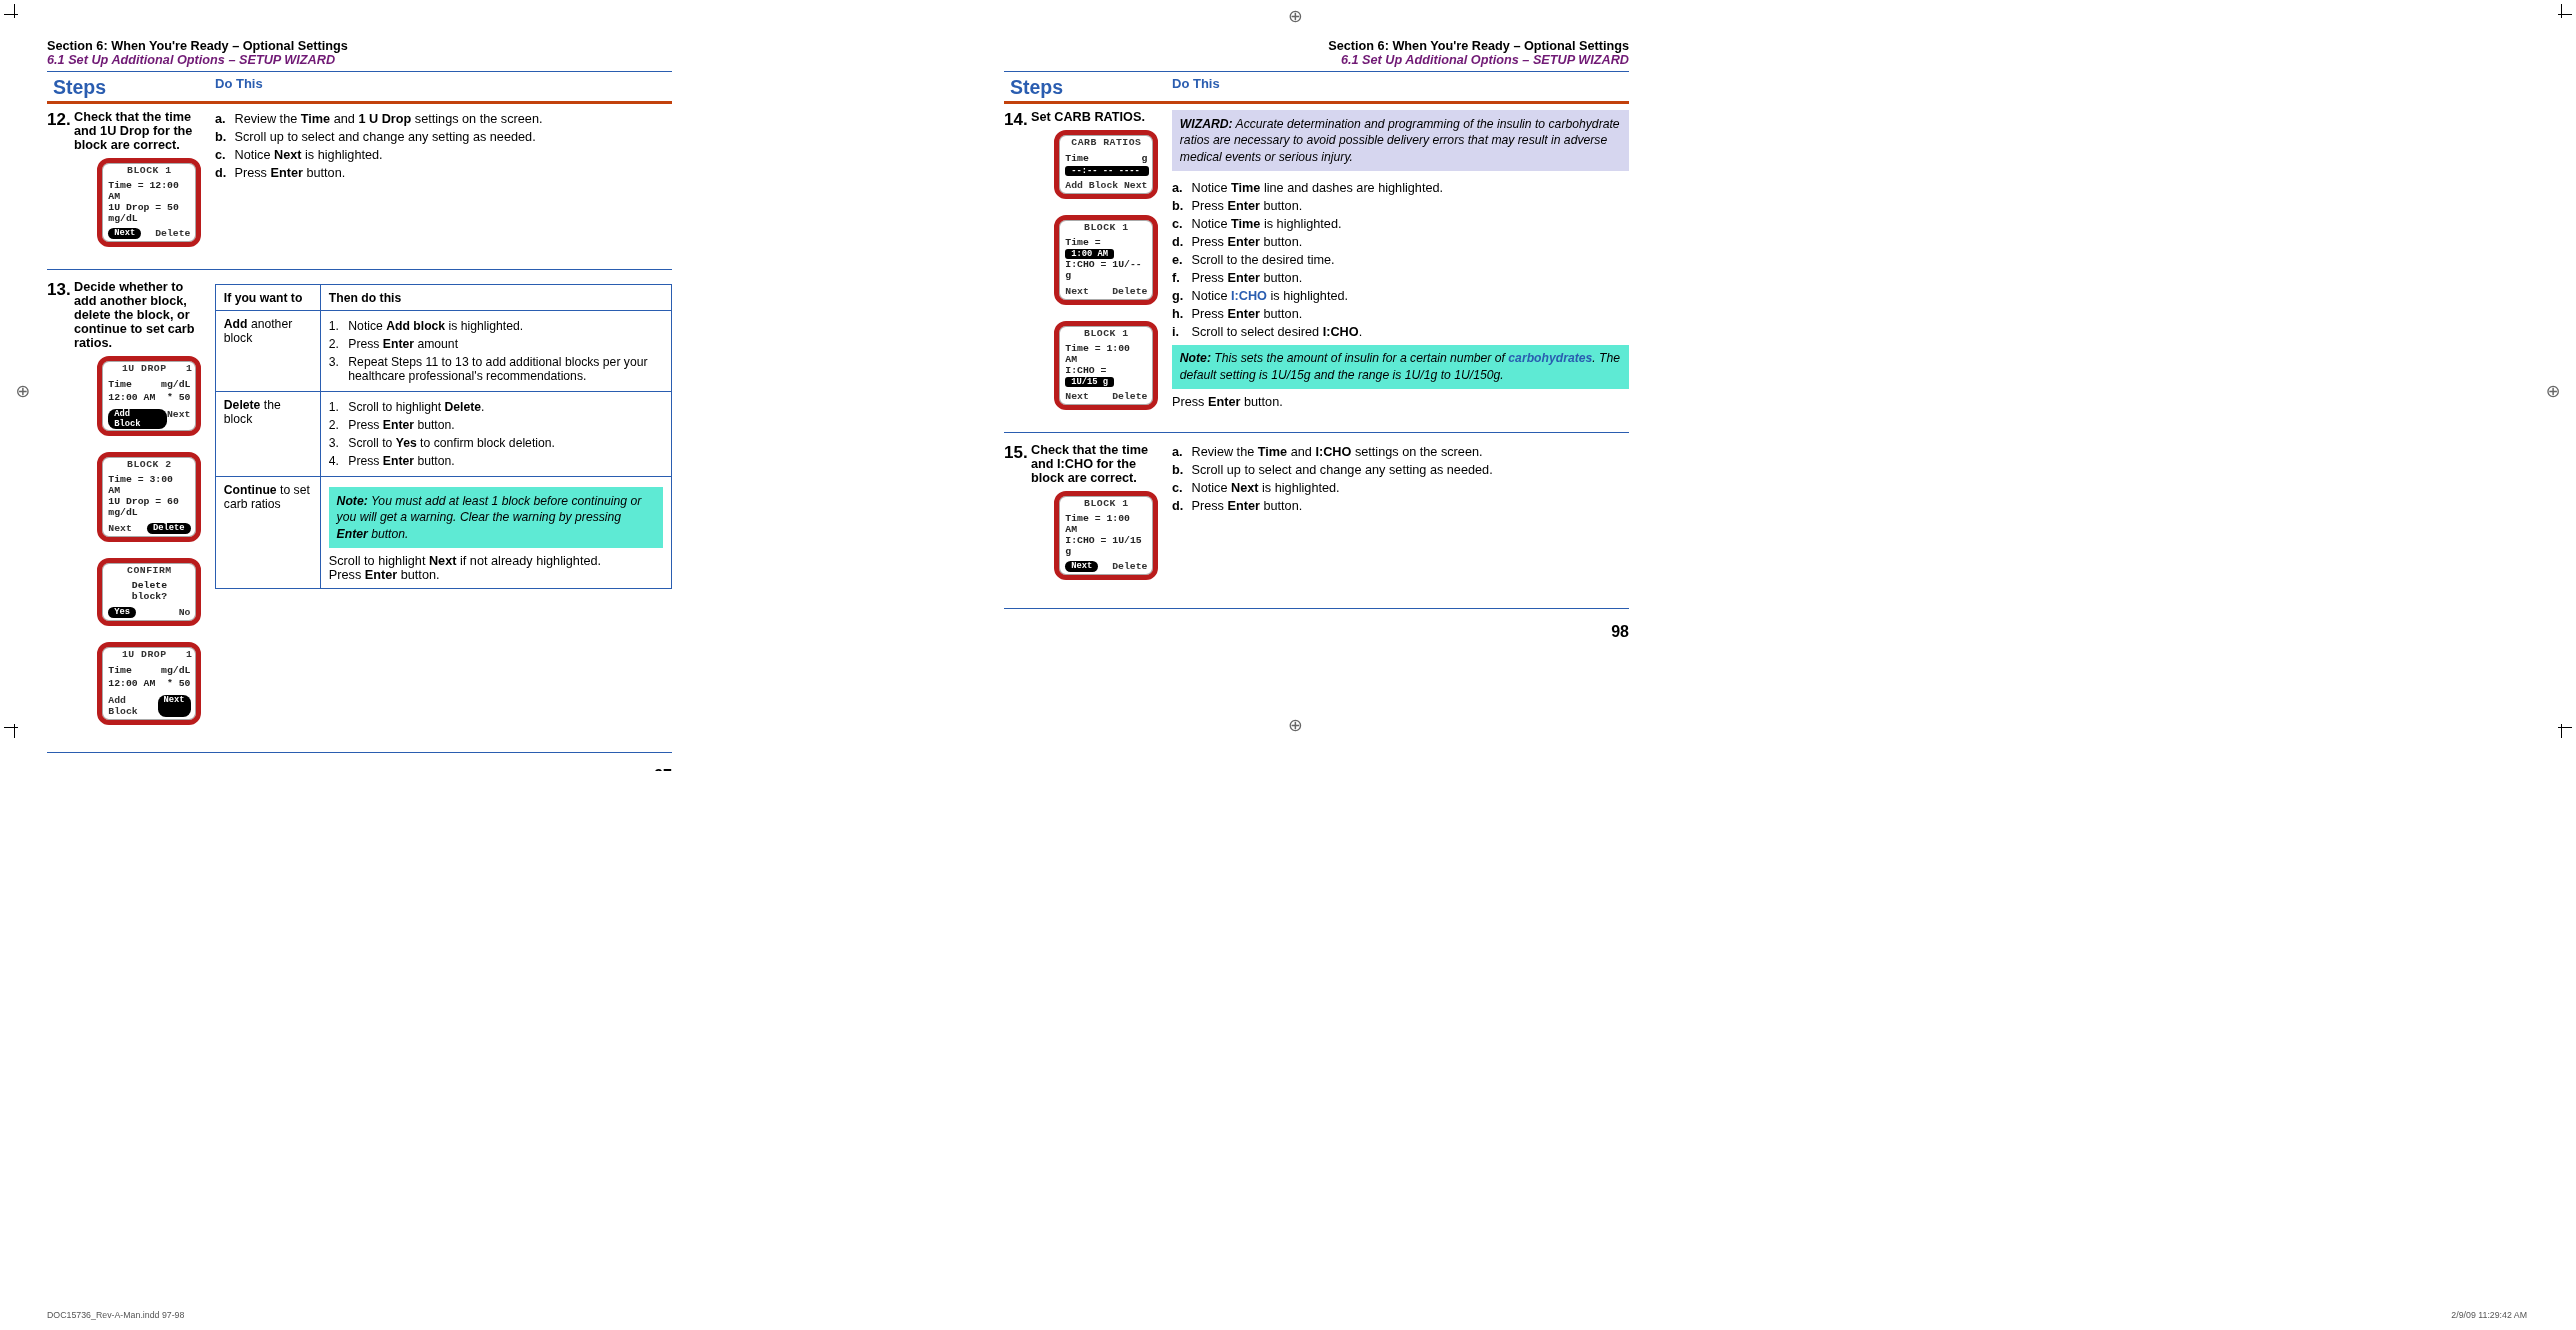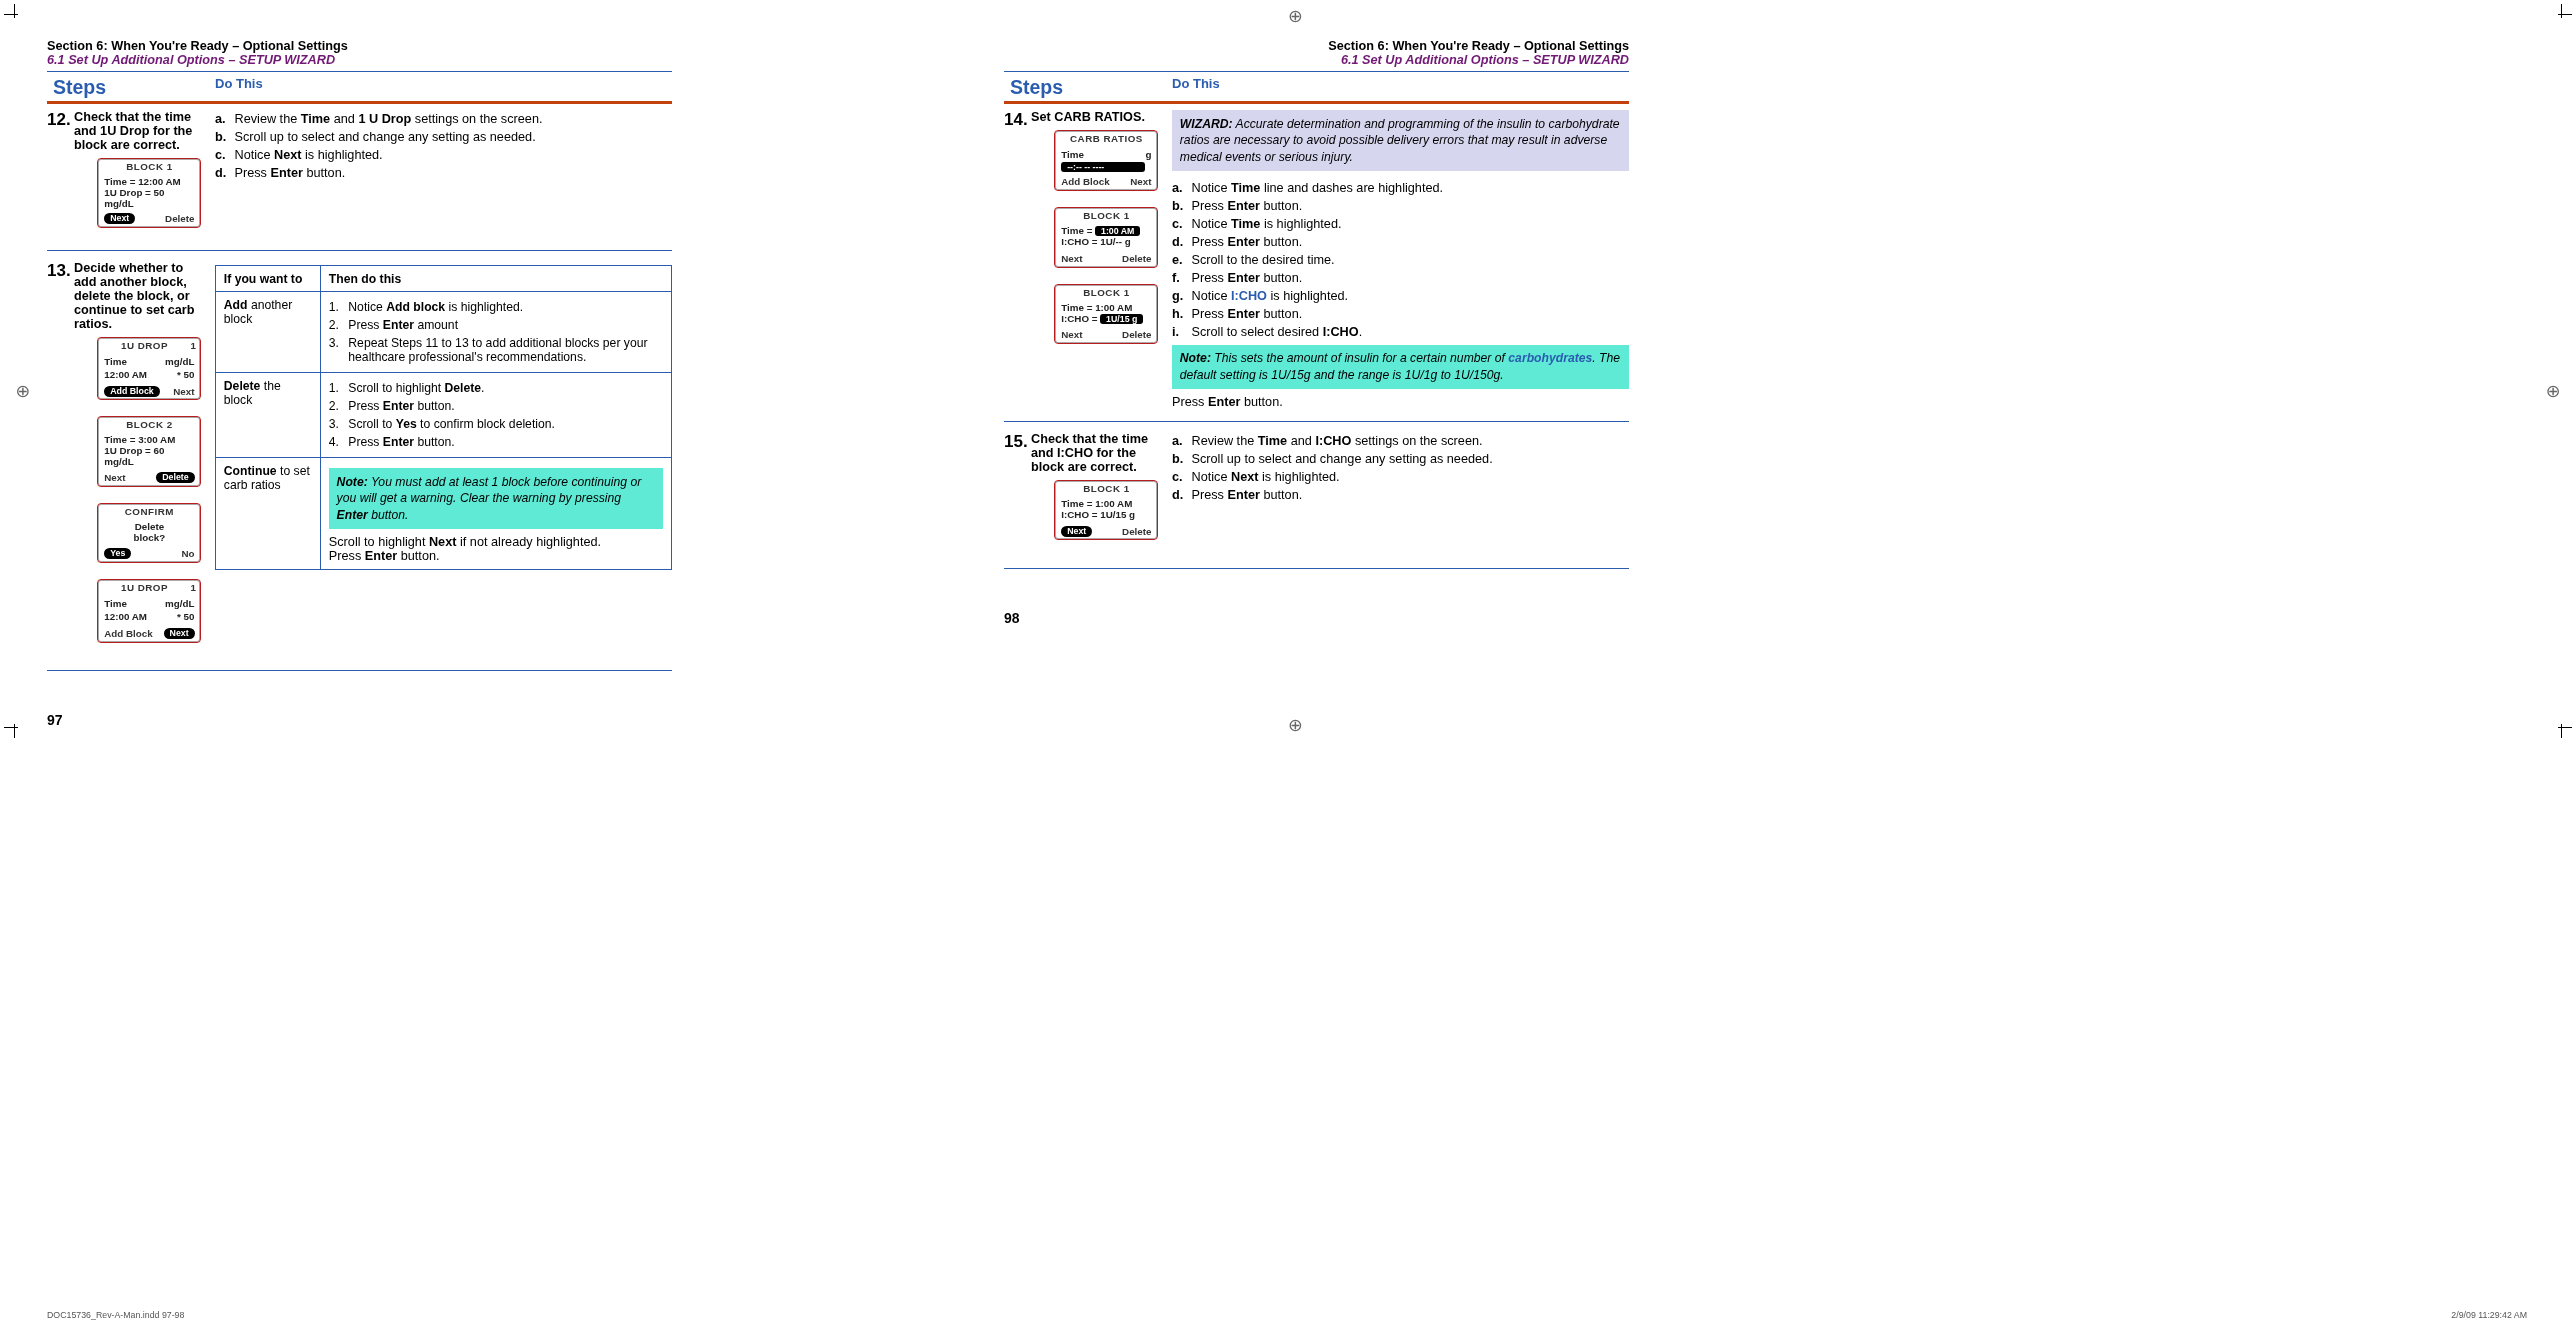--- a/index.html
+++ b/index.html
@@ -30,31 +30,31 @@
   .warn-box { background: #d6d6ef; padding: 5.9px 7.8px; margin: 0 0 7.8px 0; font-style: italic; font-size: 12.2px; line-height: 1.35; }
   .warn-box .wb { font-weight: 700; font-style: italic; }
   .inner-table { border: 1px solid #2a5db0; border-collapse: collapse; width: 100%; margin-top: 3.9px; }
   .inner-table th, .inner-table td { border: 1px solid #2a5db0; padding: 5.9px 7.8px; vertical-align: top; font-size: 12.2px; text-align: left; }
   .inner-table th { background: #fff; font-weight: 700; }
   .inner-table td:first-child, .inner-table th:first-child { width: 105px; }
   .num-list { list-style: none; padding: 0; margin: 0; }
   .num-list li { display: flex; padding: 2px 0; }
   .num-list .n { width: 19.5px; }
   .num-list .t { flex: 1; }
-  .dev { border: 1px solid #b91c1c; border-radius: 4px; width: 104px; margin: 5.9px 0 9.8px 23.4px; background: #fff; font-family: Liberation Sans, sans-serif; font-size: 9.8px; box-shadow: 0 0 0 1px #aaa inset; }
+  .dev { border: 5px solid #b91c1c; border-radius: 12px; width: 104px; margin: 5.9px 0 9.8px 23.4px; background: #fff; font-family: Liberation Mono, monospace; font-size: 9.8px; box-shadow: 0 0 0 1px #aaa inset; }
   .dev .dev-title { text-align: center; font-size: 9.8px; padding: 2px 0; letter-spacing: 0.5px; color: #333; }
   .dev .dev-body { padding: 2px 5.9px; min-height: 27px; font-size: 9.8px; color: #222; }
   .dev .dev-body .row { display: flex; justify-content: space-between; padding: 1px 0; }
   .dev .dev-foot { display: flex; justify-content: space-between; padding: 2.9px 5.9px; font-size: 9.8px; }
   .dev .btn { background: #000; color: #fff; border-radius: 7.8px; padding: 0 5.9px; font-size: 8.8px; display: inline-block; }
   .dev .plain { color: #333; }
   .dev .hl { background: #000; color: #fff; border-radius: 2.9px; padding: 0 5.9px; font-size: 8.8px; display: inline-block; }
   .screens-col { display: flex; flex-direction: column; }
   .footer-rule { border: none; border-top: 1px solid #2a5db0; margin-top: 7.8px; }
-  .pgnum { text-align: left; font-weight: 700; font-size: 14px; margin-top: 41px; }
+  .pgnum { text-align: right; font-weight: 700; font-size: 16px; margin-top: 14px; }
   .print-foot { position: fixed; bottom: 9.8px; left: 47px; right: 47px; font-size: 8.8px; color: #555; display: flex; justify-content: space-between; width: 2480px; }
   .regmark { position: absolute; font-size: 17.6px; color: #666; }
   .regmark.top { top: 5.9px; left: 50%; }
   .regmark.bottom { bottom: 35px; left: 50%; }
   .regmark.left { top: 381px; left: 15.6px; }
   .regmark.right { top: 381px; right: 15.6px; }
   .corner { position:absolute; width:21.5px; height:21.5px; }
   .corner::before, .corner::after { content:""; position:absolute; background:#000; }
   .corner.tl { top:3.9px; left:3.9px; }
   .corner.tr { top:3.9px; right:3.9px; }

